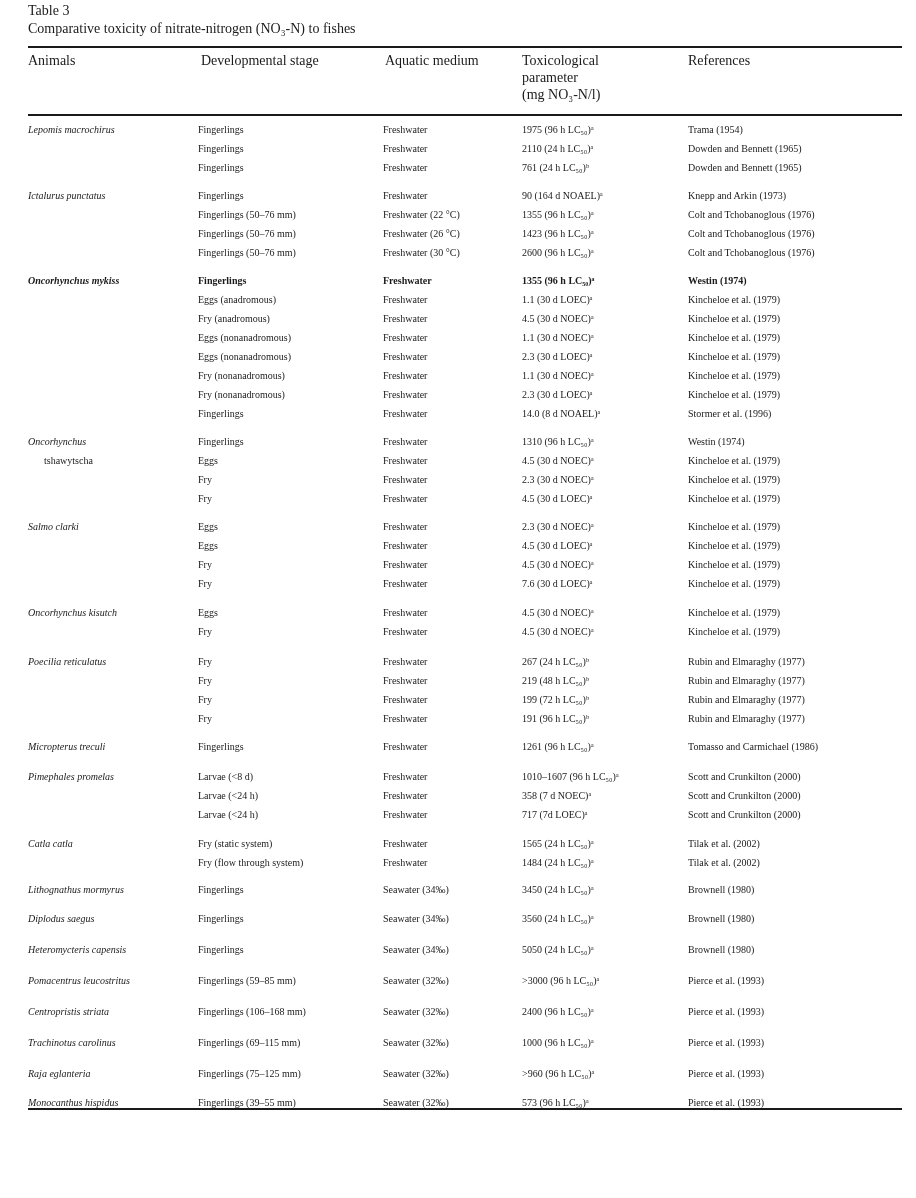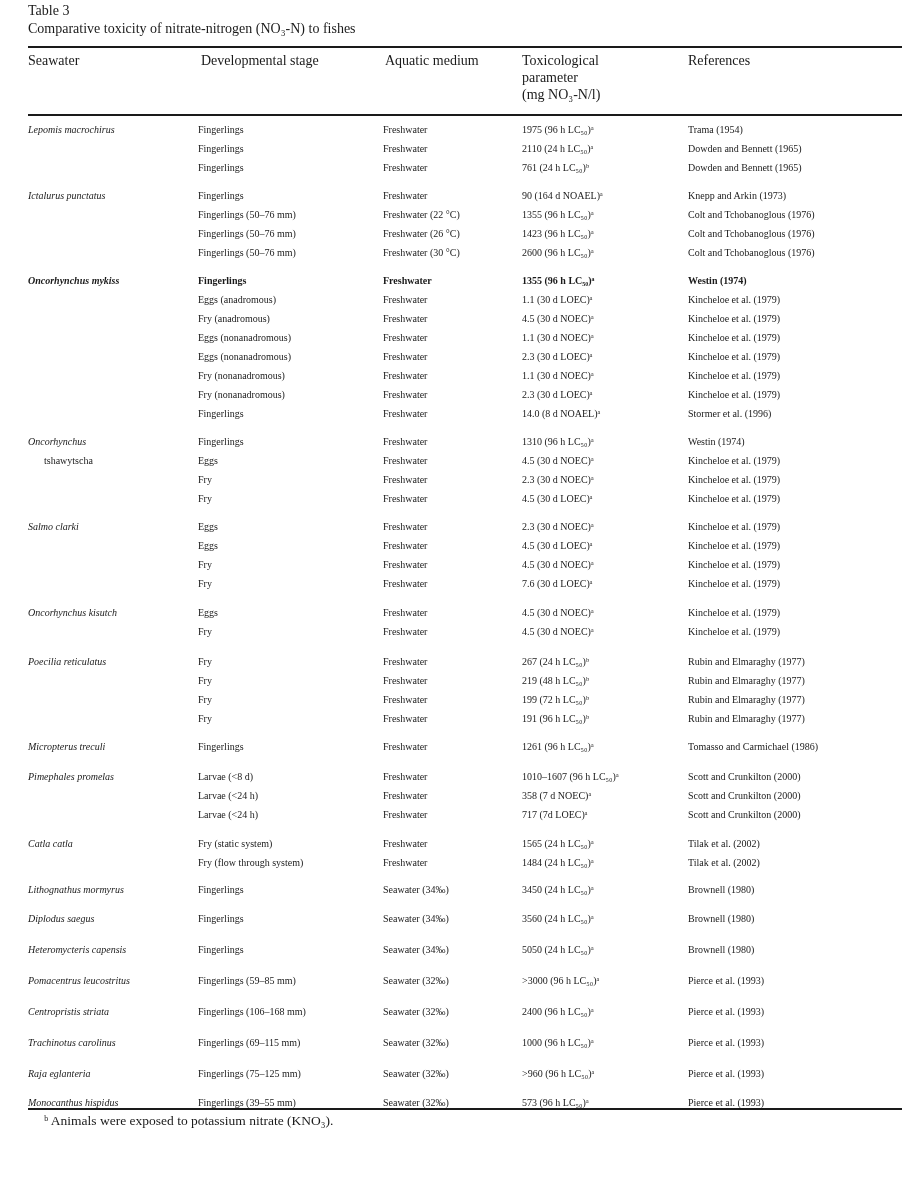--- a/index.html
+++ b/index.html
@@ -34,21 +34,21 @@
   .fn { padding-left: 16px; }
 </style>
 </head>
 <body>
 
 <div class="page">
   <div class="tbl-label">Table 3</div>
   <div class="tbl-title">Comparative toxicity of nitrate-nitrogen (NO₃-N) to fishes</div>
   <div class="rule top"></div>
 
-  <div class="hdr c1">Seawater</div>
+  <div class="hdr c1">Animals</div>
   <div class="hdr c2">Developmental stage</div>
   <div class="hdr c3">Aquatic medium</div>
   <div class="hdr c4">
     <div>Toxicological</div>
     <div>parameter</div>
     <div>(mg NO₃-N/l)</div>
   </div>
   <div class="hdr c5">References</div>
 
   <div class="rule mid"></div>
@@ -354,15 +354,14 @@
         <span class="st">Fingerlings (39–55 mm)</span>
         <span class="md">Seawater (32‰)</span>
         <span class="tx">573 (96 h LC₅₀)ᵃ</span>
         <span class="rf">Pierce et al. (1993)</span>
       </div>
     </div>
 
   <div class="rule bot"></div>
 
   <div class="notes">
-    <div class="fn">ᵇ Animals were exposed to potassium nitrate (KNO₃).</div>
   </div>
 </div>
 
 </body></html>

